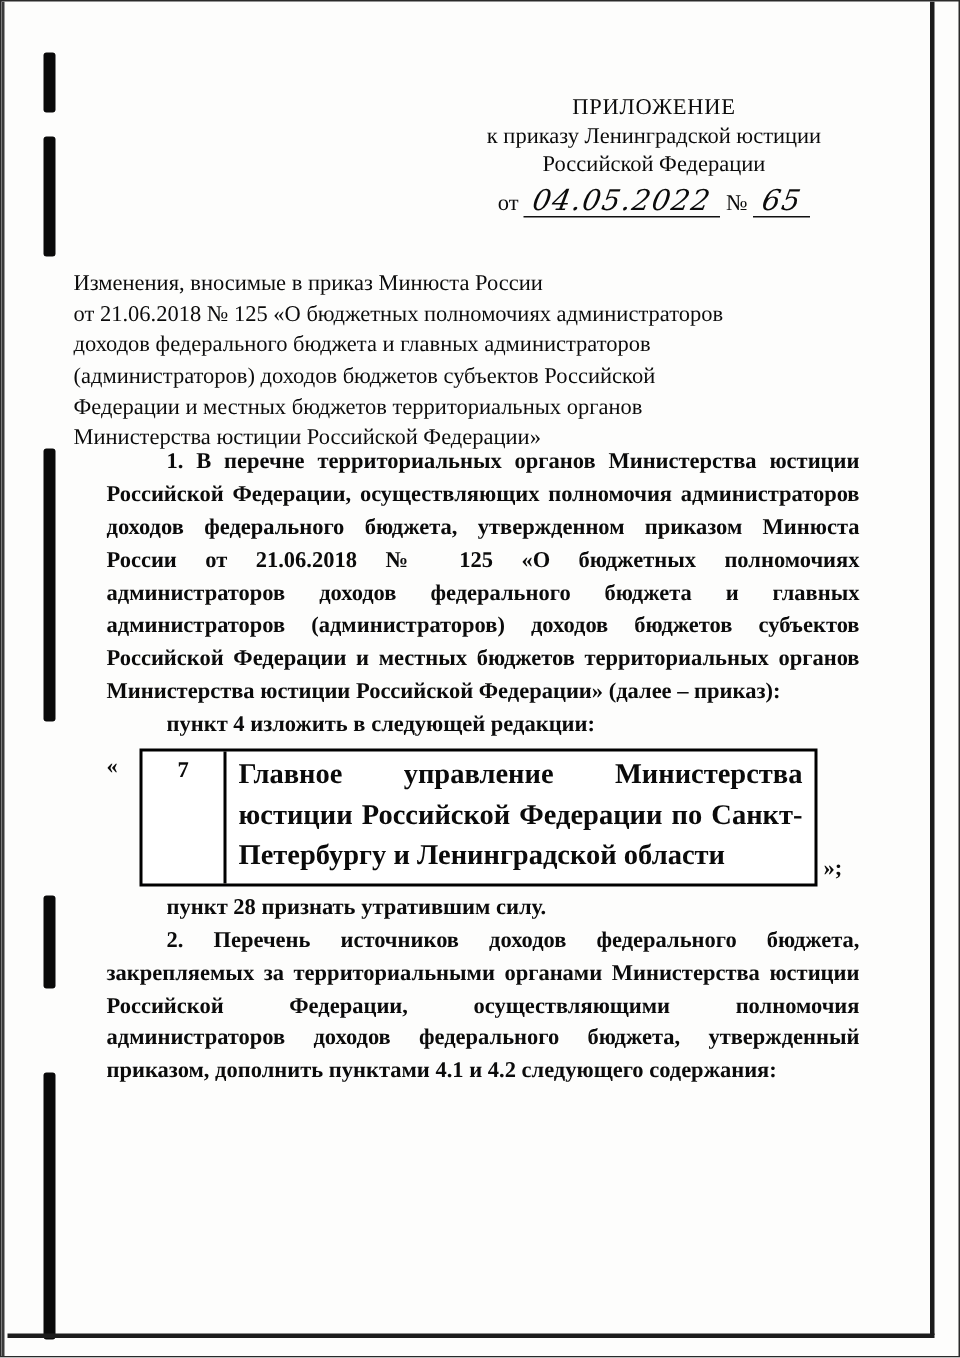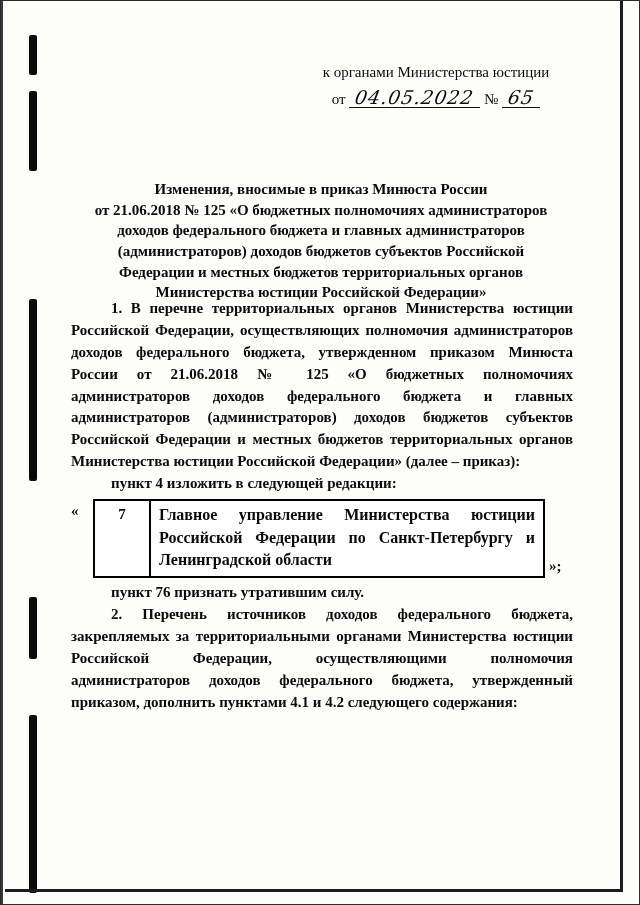--- a/index.html
+++ b/index.html
@@ -38,21 +38,21 @@
     font-style:italic;
     font-size:19px;
     transform:skewX(-10deg);
     letter-spacing:1px;
     padding:0 6px 0 6px;
   }
   .u{border-bottom:1.5px solid #111;}
 
   .doc-title{
     position:absolute;top:178px;left:48px;width:544px;
-    text-align:center;font-weight:bold;font-size:15px;line-height:1.38;
+    font-weight:normal;font-size:15px;line-height:1.38;
     white-space:pre-line;
   }
 
   .body-text{
     position:absolute;top:297px;left:70px;width:502px;
     font-size:15px;line-height:1.46;text-align:justify;font-weight:bold;
   }
   .para{margin:0;text-indent:40px;}
   .para + .para{margin-top:0;}
 
@@ -62,42 +62,44 @@
   .open-quote{width:22px;font-size:15px;padding-top:2px;}
   .amend-table{
     flex:0 0 auto;display:flex;border:2px solid #000;width:452px;box-sizing:border-box;
     background:#fff;
   }
   .cell-num{
     width:56px;border-right:2px solid #000;box-sizing:border-box;
     text-align:center;padding-top:3px;font-size:15px;
   }
   .cell-text{
-    flex:1;padding:3px 8px 4px 8px;font-size:16px;line-height:1.42;text-align:justify;
+    flex:1;padding:3px 8px 4px 8px;font-size:19px;line-height:1.42;text-align:justify;
   }
   .close-quote{
     align-self:flex-end;font-size:15px;padding-left:4px;padding-bottom:0;
   }
 </style>
 </head>
 <body>
 
 <div class="page">
 
   <div class="scan-bar bar1"></div>
   <div class="scan-bar bar2"></div>
   <div class="scan-bar bar3"></div>
   <div class="scan-bar bar4"></div>
   <div class="scan-bar bar5"></div>
   <div class="edge-right"></div>
   <div class="edge-bottom"></div>
   <div class="edge-left"></div>
 
   <div class="appendix-header">
-    <div>к органами Министерства юстиции</div>
+    <div class="caps">ПРИЛОЖЕНИЕ</div>
+    <div>к приказу Ленинградской юстиции</div>
+    <div>Российской Федерации</div>
     <div class="handline">
       <span>от</span>
       <span class="u"><span class="handwrite">04.05.2022</span></span>
       <span>№</span>
       <span class="u"><span class="handwrite">65</span></span>
     </div>
   </div>
 
   <div class="doc-title">Изменения, вносимые в приказ Минюста России
 от 21.06.2018 № 125 «О бюджетных полномочиях администраторов
@@ -112,17 +114,17 @@
 
     <div class="table-row">
       <div class="open-quote">«</div>
       <div class="amend-table">
         <div class="cell-num">7</div>
         <div class="cell-text">Главное управление Министерства юстиции Российской Федерации по Санкт-Петербургу и Ленинградской области</div>
       </div>
       <div class="close-quote">»;</div>
     </div>
 
-    <p class="para">пункт 76 признать утратившим силу.</p>
+    <p class="para">пункт 28 признать утратившим силу.</p>
     <p class="para">2. Перечень источников доходов федерального бюджета, закрепляемых за территориальными органами Министерства юстиции Российской Федерации, осуществляющими полномочия администраторов доходов федерального бюджета, утвержденный приказом, дополнить пунктами 4.1 и 4.2 следующего содержания:</p>
   </div>
 
 </div>
 
 </body></html>

